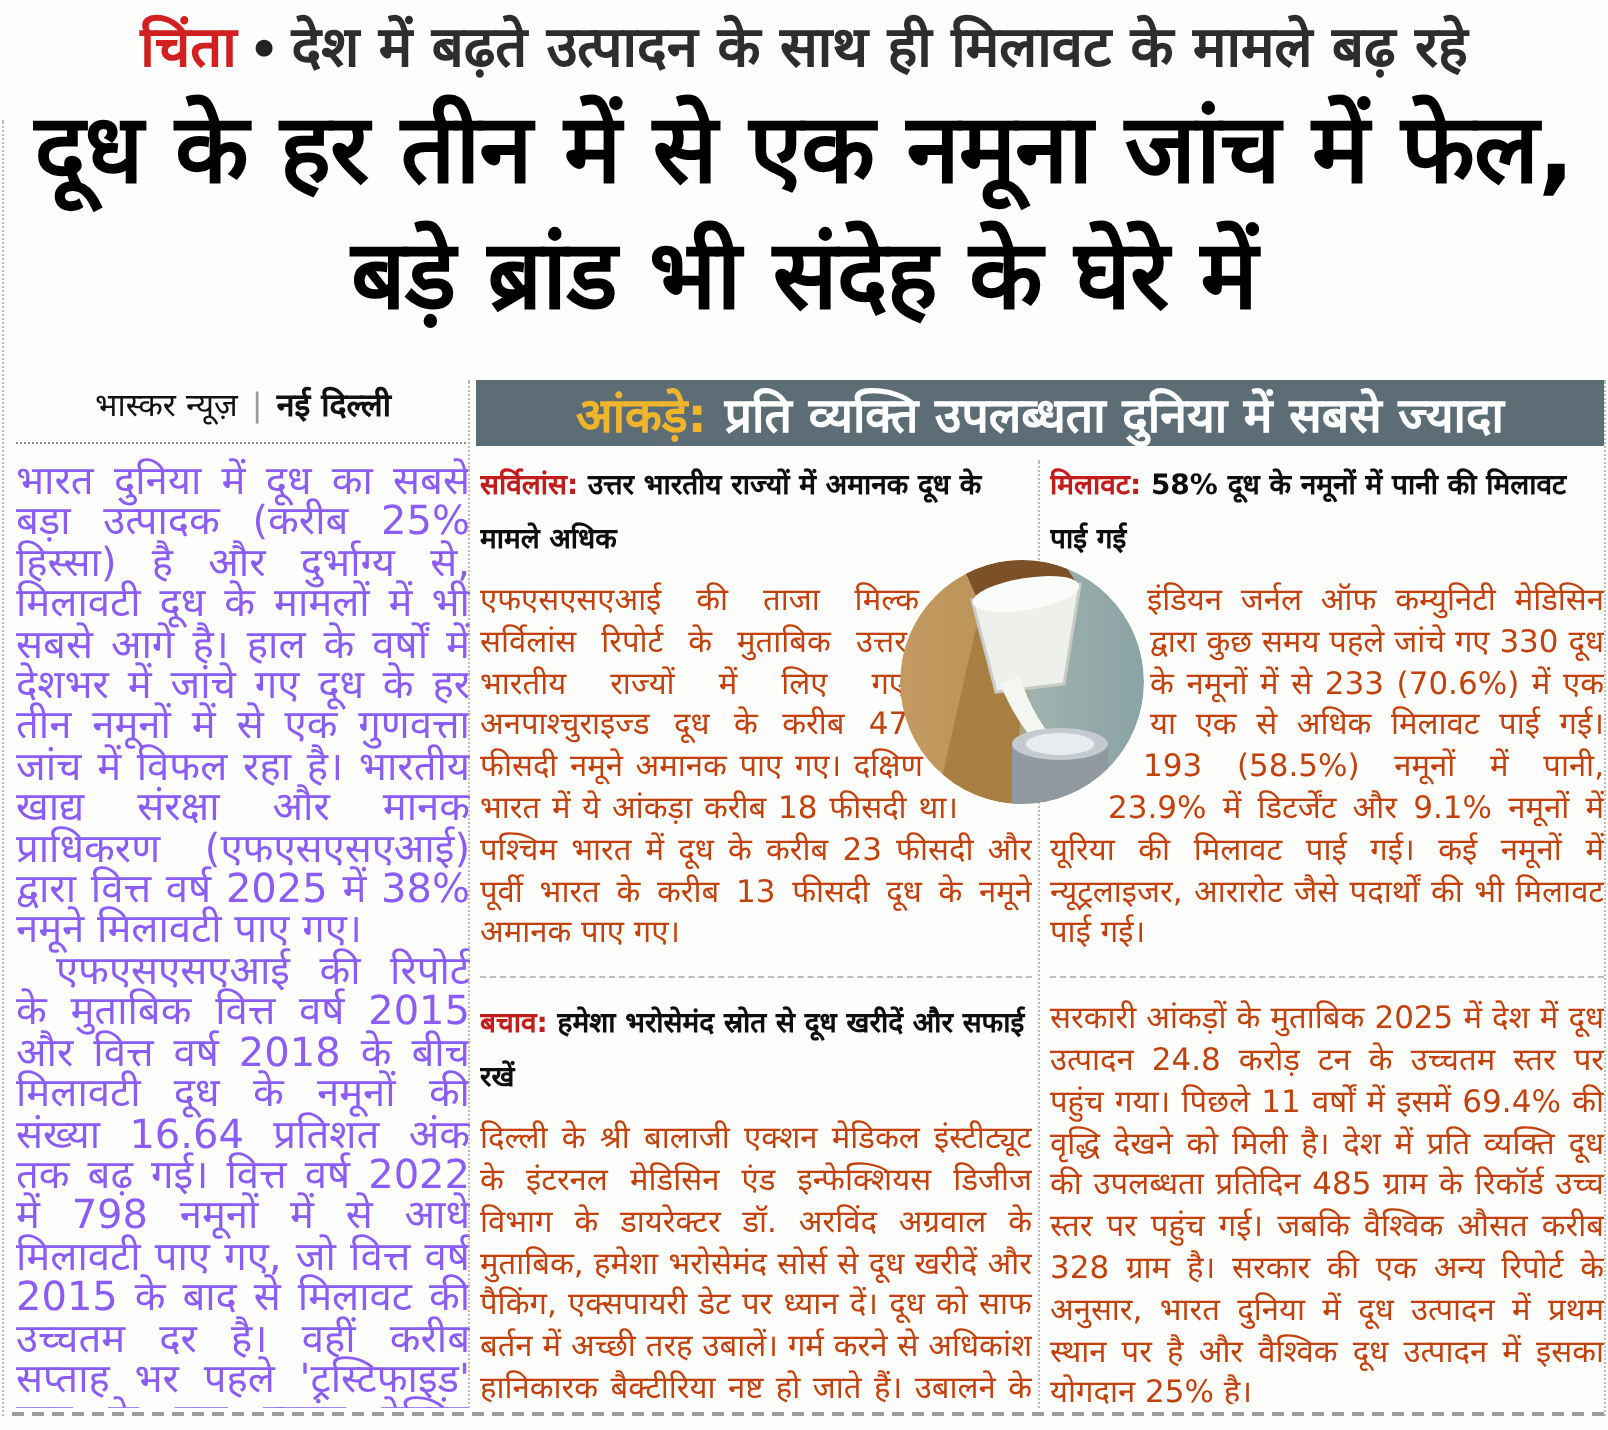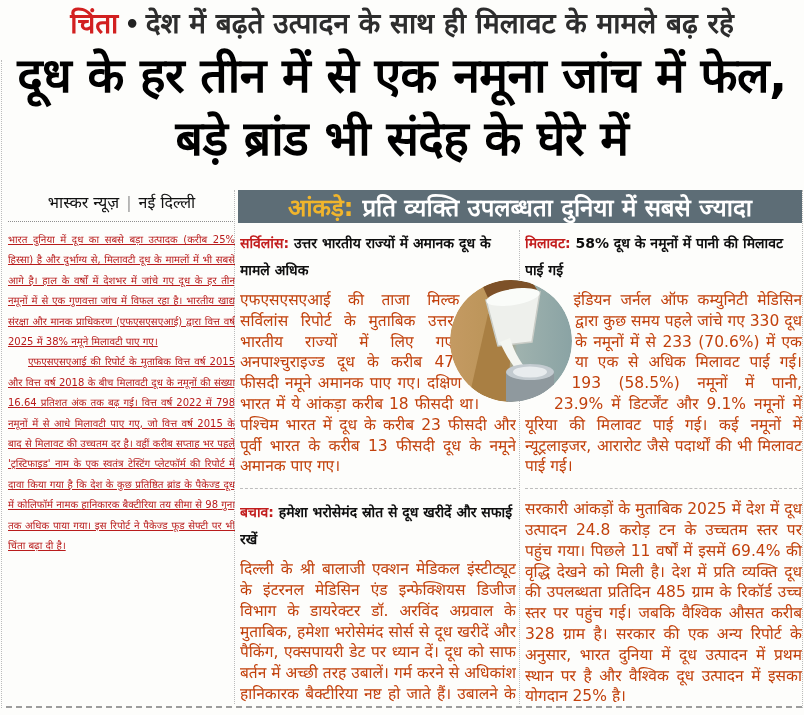--- a/index.html
+++ b/index.html
@@ -24,23 +24,23 @@
   }
   
   .lead-col{position:absolute;left:8px;top:188px;width:227px;height:516px;overflow:hidden;}
   .byline{
     display:flex;justify-content:center;align-items:baseline;gap:7px;
     font-size:16px;color:#111;padding:3px 0 8px;margin-bottom:8px;
     border-bottom:1px dotted #8f8f8f;
   }
   .byline .src{font-weight:400;}
   .byline .sep{color:#9a9a9a;font-weight:400;}
-  .byline .loc{font-weight:400;}
+  .byline .loc{font-weight:700;}
   .lead-col p{
-    margin:0;font-size:10px;line-height:20.4px;text-align:justify;color:#b91c1c;text-decoration:underline;
+    margin:0;font-size:20px;line-height:20.4px;text-align:justify;color:#8b5cf6;
   }
   .lead-col p.indent{text-indent:20px;}
   
   .banner{
     position:absolute;left:238px;top:190px;width:564px;height:33px;
     background:#5d6d76;color:#fff;
     display:flex;align-items:center;justify-content:center;gap:9px;
     font-size:24px;font-weight:700;
   }
   .banner .bk{color:#f1b52c;}

